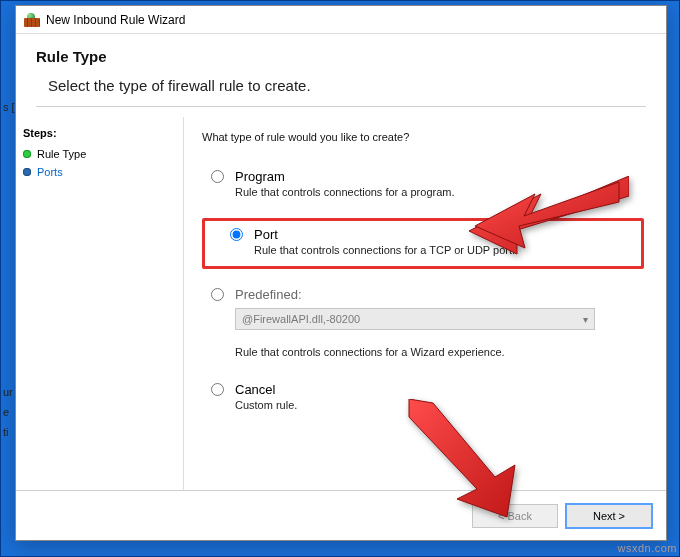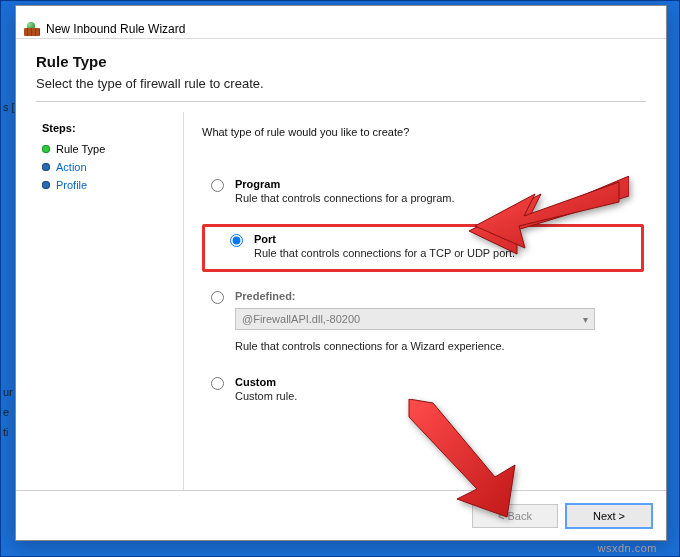--- a/index.html
+++ b/index.html
@@ -10,89 +10,89 @@
     border: 1px solid #003a8c;
   }
   .partials { position: absolute; inset: 0; pointer-events: none; }
   .partials span { position: absolute; left: 2px; color: #222; font-size: 11px; }
   .window {
     position: absolute; left: 14px; top: 4px; width: 652px; height: 536px;
     background: #fff; border: 1px solid #888;
     box-shadow: 0 5px 20px rgba(0,0,0,.25);
   }
   .titlebar {
-    height: 28px; display: flex; align-items: flex-start; gap: 6px;
-    padding: 16px 8px; background: #fff; border-bottom: 1px solid #dcdcdc;
+    height: 28px; display: flex; align-items: center; gap: 6px;
+    padding: 0 8px; background: #fff; border-bottom: 1px solid #dcdcdc;
   }
   .titlebar .app-icon {
     width: 16px; height: 14px; position: relative;
   }
   .app-icon .wall { position:absolute; bottom:0; left:0; width:100%; height:60%;
     background: repeating-linear-gradient( to right, #b24d17 0 3px, #8e3a0f 3px 4px ),
                 repeating-linear-gradient( to bottom, transparent 0 3px, rgba(0,0,0,.25) 3px 4px);
     border-radius: 1px;
   }
   .app-icon .globe { position:absolute; top:0; left:3px; width:8px; height:8px; border-radius:50%;
     background: radial-gradient(circle at 30% 30%, #8fe08f, #1f7a1f); }
   .title-text { color: #000; font-size: 12px; }
   .header {
     padding: 14px 20px 10px 20px;
   }
   .header h1 { margin:0 0 6px 0; font-size: 15px; font-weight: 600; color:#111; }
-  .header p  { margin:0; font-size: 13px; color:#222; }
+  .header p  { margin:12px; font-size: 15px; color:#222; }
   .divider { height:1px; background:#d0d0d0; margin-top:10px; }
   .body {
     display:flex; height: calc(100% - 28px - 68px - 50px); 
   }
   .steps {
-    width: 168px; border-right: 1px solid #ddd; padding: 8px 6px 8px 24px;
+    width: 168px; border-right: 1px solid #ddd; padding: 8px 6px 8px 5px;
     background:#fff;
   }
   .steps-heading { font-weight:700; font-size:11px; margin: 2px 2px 6px 2px; }
   .step-item { display:flex; align-items:center; gap:6px; padding:3px 2px; cursor:default;}
   .bullet { width:8px; height:8px; border-radius:50%; display:inline-block; }
   .bullet.green { background:#2ecc40; box-shadow: 0 0 0 1px #169c2c inset;}
   .bullet.blue  { background:#2b6cb0; box-shadow: 0 0 0 1px #1a4e86 inset;}
   .step-item.active a, .step-item.link a { color:#0066cc; text-decoration:none; }
   .step-item.current span.lbl { color:#000; }
   .step-item .lbl { font-size: 11px; color:#0066cc; }
   .step-item.current .lbl { color:#000; }
   .main { flex:1; padding: 14px 22px 8px 18px; }
-  .prompt { font-size:11px; color:#111; margin-bottom: 36px; }
+  .prompt { font-size:11px; color:#111; margin-bottom: 22px; }
   .option-group { display:flex; flex-direction:column; gap: 14px; }
   .opt { display:flex; gap:8px; align-items:flex-start; padding:4px 6px 6px 4px; }
   .opt .radio { margin-top:1px; }
   .opt .texts { display:flex; flex-direction:column; gap:2px; }
-  .opt .name { font-weight:700; font-size:11px; color:#000; }
+  .opt .name { font-weight:400; font-size:13px; color:#000; }
   .opt .name.disabled { color:#6a6a6a; }
   .opt .desc { font-size:11px; color:#222; }
   .highlight-box { border:3px solid #e53030; border-radius:2px; padding:6px 8px 10px 20px; }
   .predef-select {
     width: 360px; height:22px; border:1px solid #c6c6c6; background:#eaeaea;
     display:flex; align-items:center; justify-content:space-between;
-    padding:0 6px; color:#7a7a7a; font-size:11px; margin:4px 0 8px 0;
+    padding:0 6px; color:#7a7a7a; font-size:11px; margin:4px 0 14px 0;
   }
   .predef-select .chev { font-size:10px; color:#7a7a7a; }
   .footer {
     position:absolute; left:0; right:0; bottom:0; height:50px;
     border-top:1px solid #d0d0d0;
     display:flex; align-items:center; justify-content:flex-end; gap:8px; padding:0 14px;
     background:#fff;
   }
   button.win {
     min-width:86px; height:24px; font-size:11px;
     border:1px solid #a9a9a9; background:#e9e9e9; color:#000;
     padding:0 10px;
   }
   button.win:disabled { color:#8a8a8a; background:#efefef; border-color:#c7c7c7; }
   button.win.focus { outline:2px solid #5aa1ff; outline-offset:-1px; }
   
   .arrow { position:absolute; pointer-events:none; filter: drop-shadow(2px 3px 3px rgba(0,0,0,.35)); }
   .watermark {
-    position:absolute; right:22px; bottom:2px; color:#aa9a9a; font-size:11px; letter-spacing:.5px;
+    position:absolute; right:2px; bottom:2px; color:#aa9a9a; font-size:11px; letter-spacing:.5px;
   }
   input[type=radio] { width:13px; height:13px; }
 </style>
 </head>
 <body>
 
 <div class="desktop">
 
   <div class="partials">
     <span style="top:100px">s [</span>
@@ -119,25 +119,21 @@
     <div class="body">
       <div class="steps">
         <div class="steps-heading">Steps:</div>
 
         <div class="step-item current">
           <span class="bullet green"></span>
           <span class="lbl">Rule Type</span>
         </div>
         <div class="step-item link">
           <span class="bullet blue"></span>
-          <a href="#" class="lbl">Action</a>
-        </div>
-        <div class="step-item link">
-          <span class="bullet blue"></span>
-          <a href="#" class="lbl">Profile</a>
+          <a href="#" class="lbl">Ports</a>
         </div>
       </div>
 
       <div class="main">
         <div class="prompt">What type of rule would you like to create?</div>
 
         <div class="option-group">
 
           <label class="opt">
             <input type="radio" name="ruletype" class="radio" style="">
@@ -165,21 +161,21 @@
                 <span>@FirewallAPI.dll,-80200</span>
                 <span class="chev">▾</span>
               </span>
               <span class="desc">Rule that controls connections for a Wizard experience.</span>
             </span>
           </label>
 
           <label class="opt">
             <input type="radio" name="ruletype" class="radio" style="">
             <span class="texts">
-              <span class="name">Custom</span>
+              <span class="name">Cancel</span>
               <span class="desc">Custom rule.</span>
             </span>
           </label>
 
         </div>
       </div>
     </div>
 
     <div class="footer">
       <button class="win" disabled="">&lt; Back</button>

